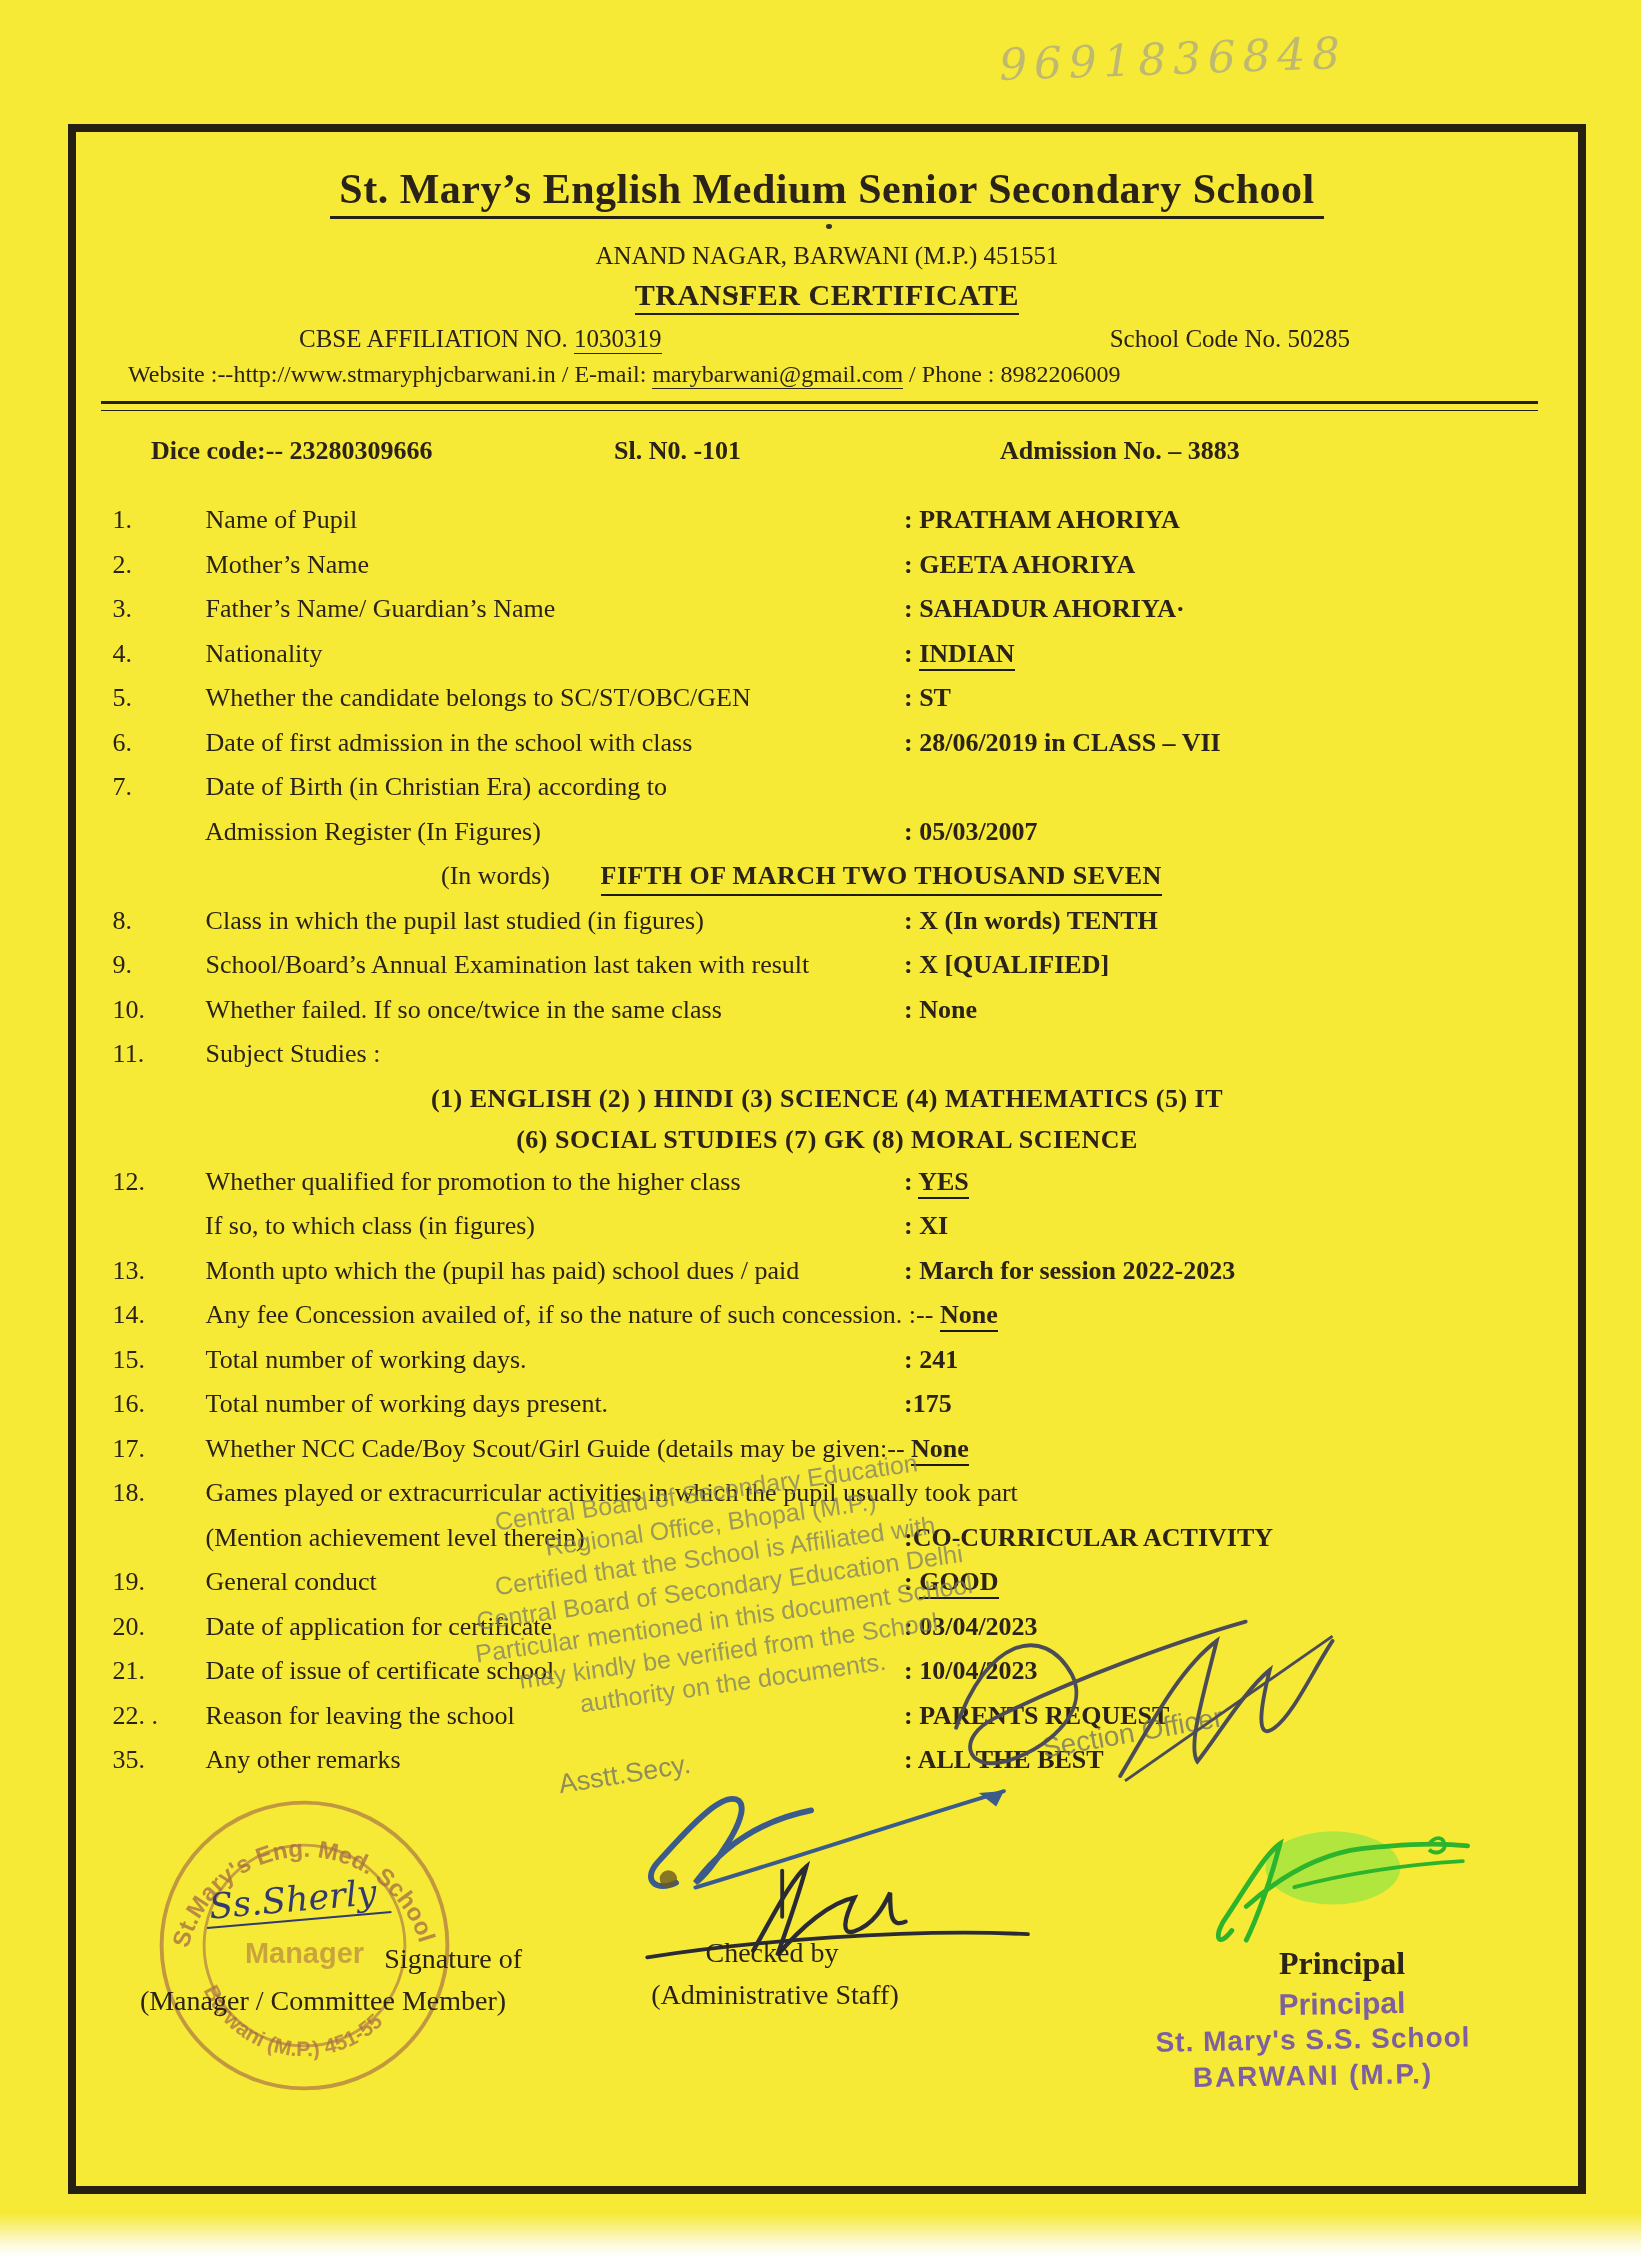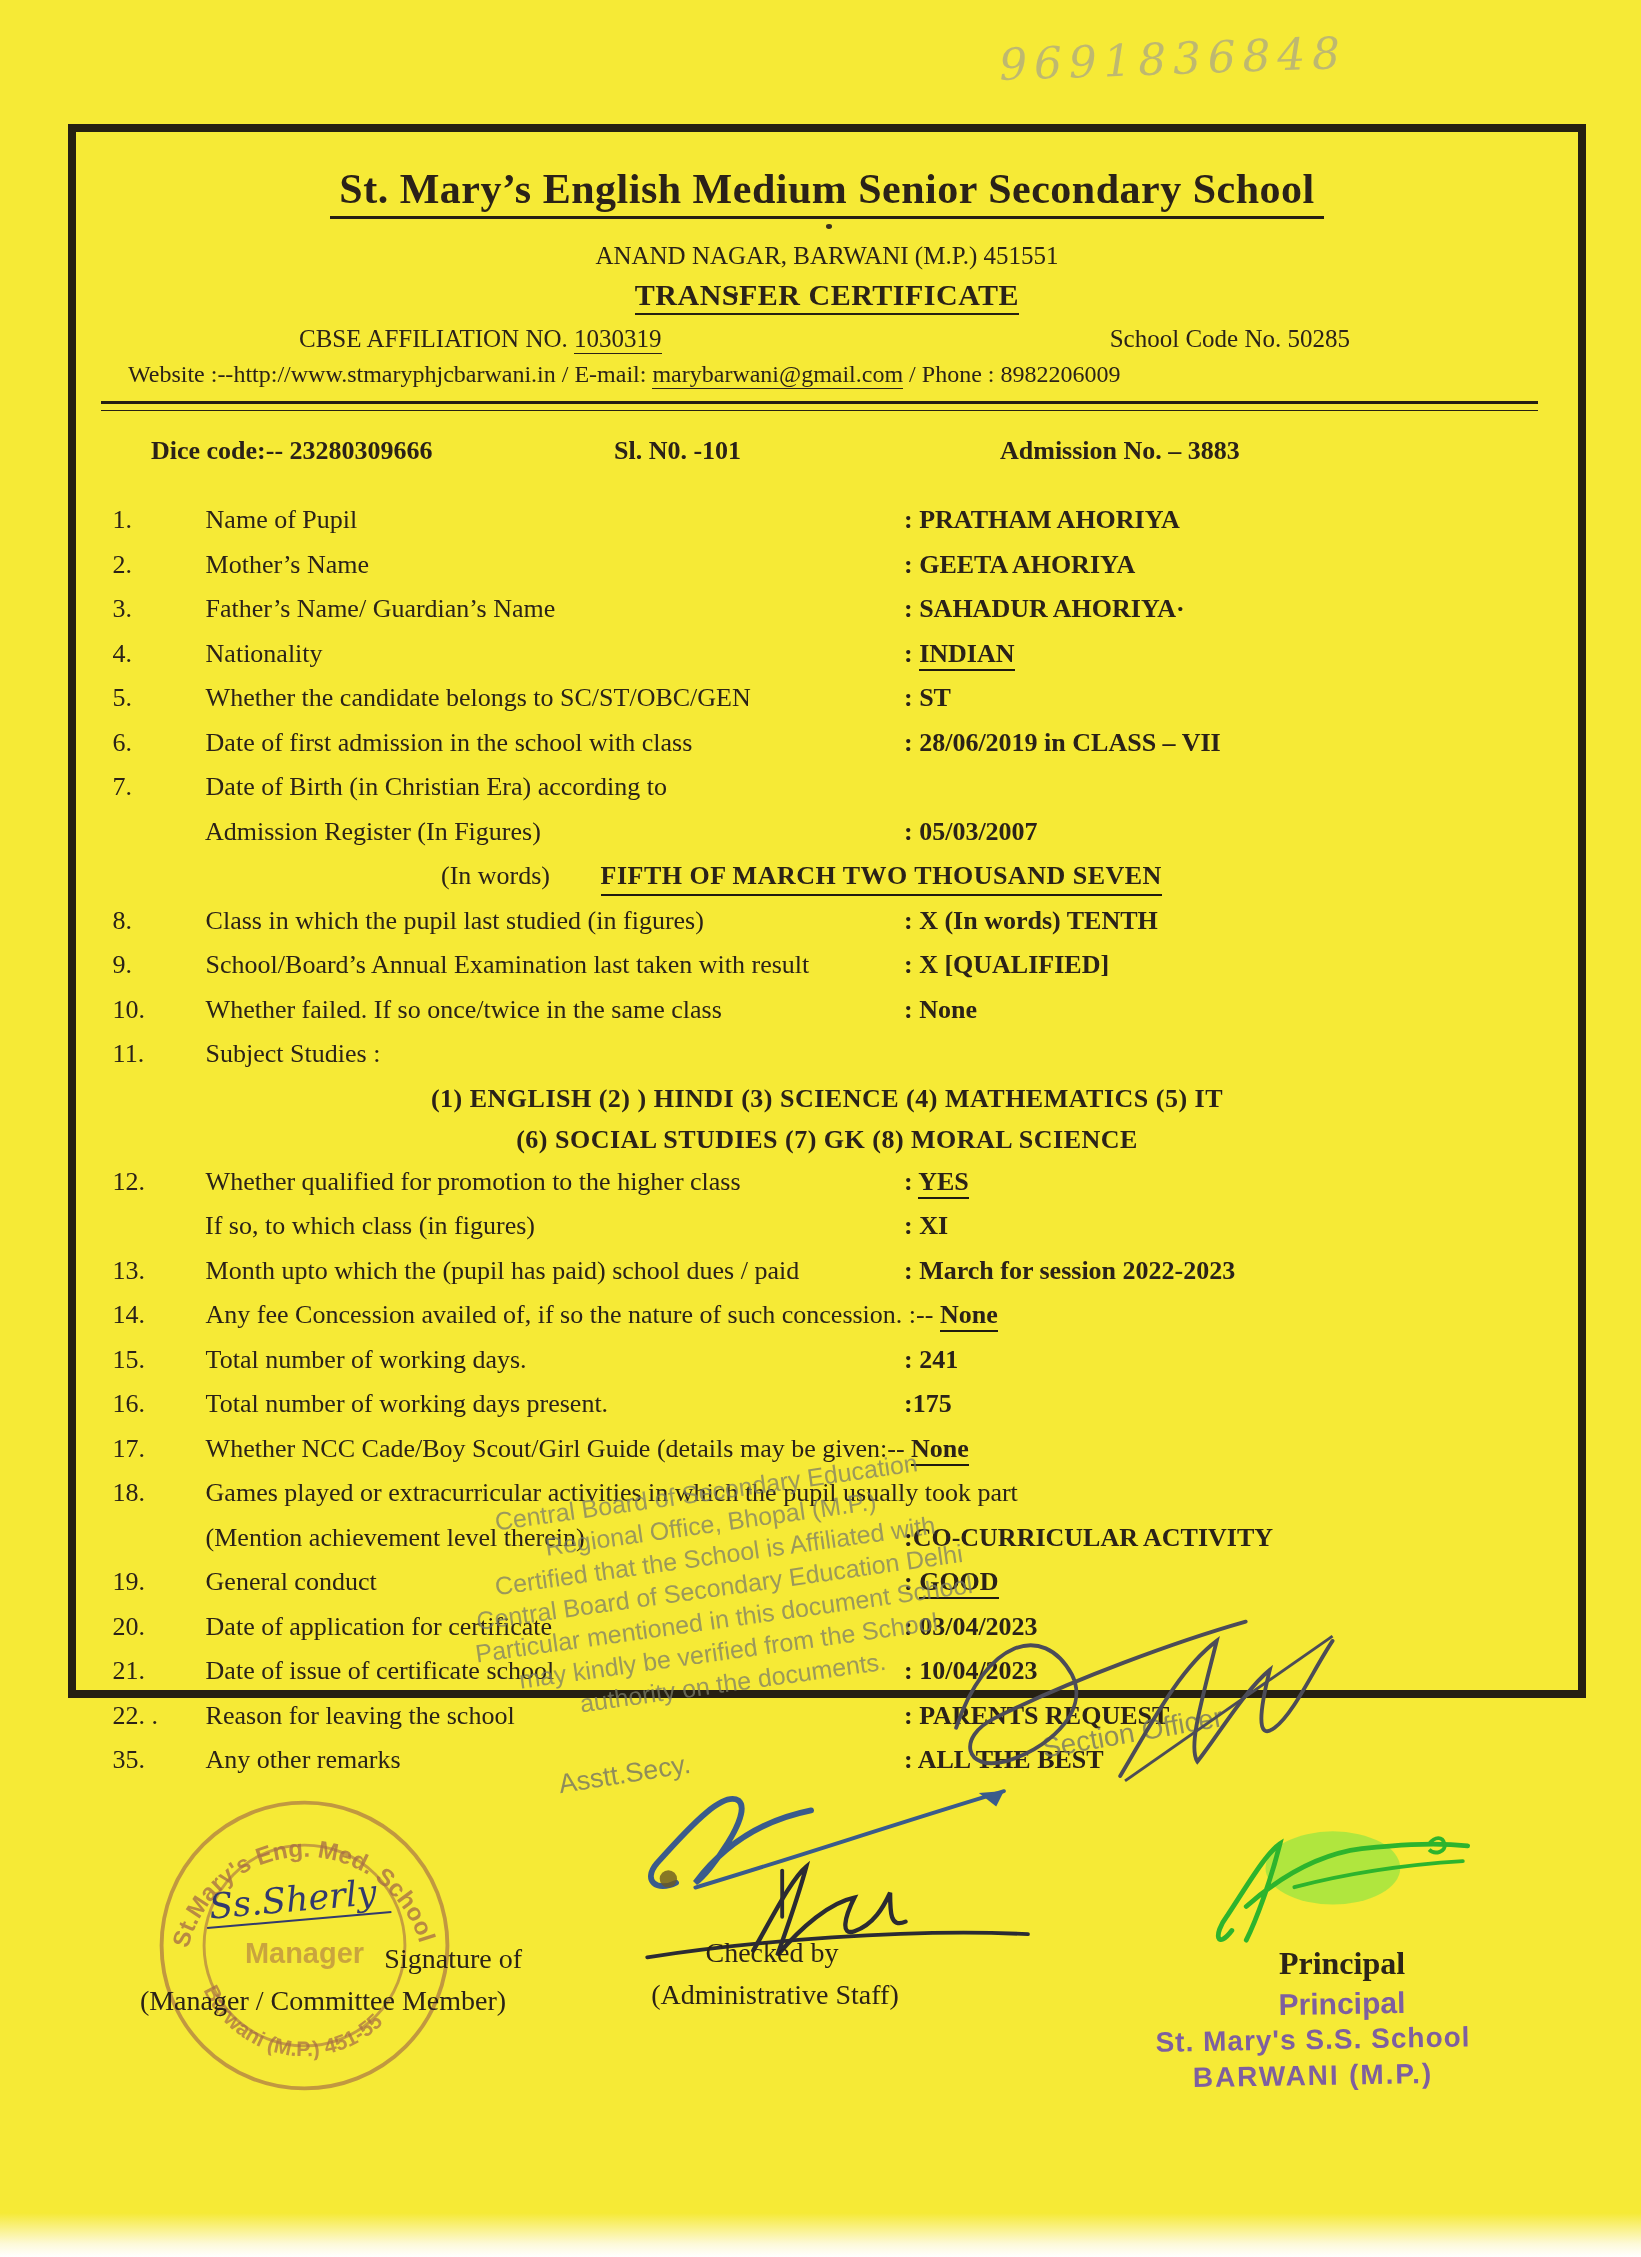--- a/index.html
+++ b/index.html
@@ -4,21 +4,21 @@
 <style>
   html,body{margin:0;padding:0;}
   body{width:1641px;height:2257px;position:relative;background:#ffffff;
        font-family:"Liberation Serif","DejaVu Serif",serif;color:#2b2218;}
   .page{position:absolute;inset:0;background:#f6ea36;overflow:hidden;}
   .page:after{content:"";position:absolute;left:0;right:0;bottom:0;height:44px;
        background:linear-gradient(to bottom,rgba(246,234,54,0),#fdf9d8 70%,#ffffff);}
   .pencil{position:absolute;top:33px;left:980px;width:386px;text-align:center;
        font-size:44px;letter-spacing:6.8px;color:#b5b07b;font-style:italic;
        transform:rotate(-2deg);font-family:"DejaVu Serif",serif;opacity:.85;}
-  .cert{position:absolute;left:68px;top:124px;width:1518px;height:1574px;
+  .cert{position:absolute;left:68px;top:124px;width:1518px;height:2070px;
        border:8.7px solid #262012;box-sizing:border-box;padding:33px 25px 0 25px;}
   .center{text-align:center;}
   .school-name{font-size:42px;font-weight:bold;display:inline-block;
        border-bottom:3.9px solid #262012;padding:0 9.7px 2.9px 9.7px;letter-spacing:0.5px;}
   .address{font-size:25px;margin-top:23px;}
   .doc-title{font-size:30px;font-weight:bold;display:inline-block;margin-top:7.7px;
        border-bottom:2.9px solid #262012;padding-bottom:1.9px;letter-spacing:0.5px;}
   .affil-row{display:flex;font-size:25px;margin-top:9.7px;}
   .affil-left{margin-left:198px;}
   .affil-right{margin-left:auto;margin-right:203px;}

